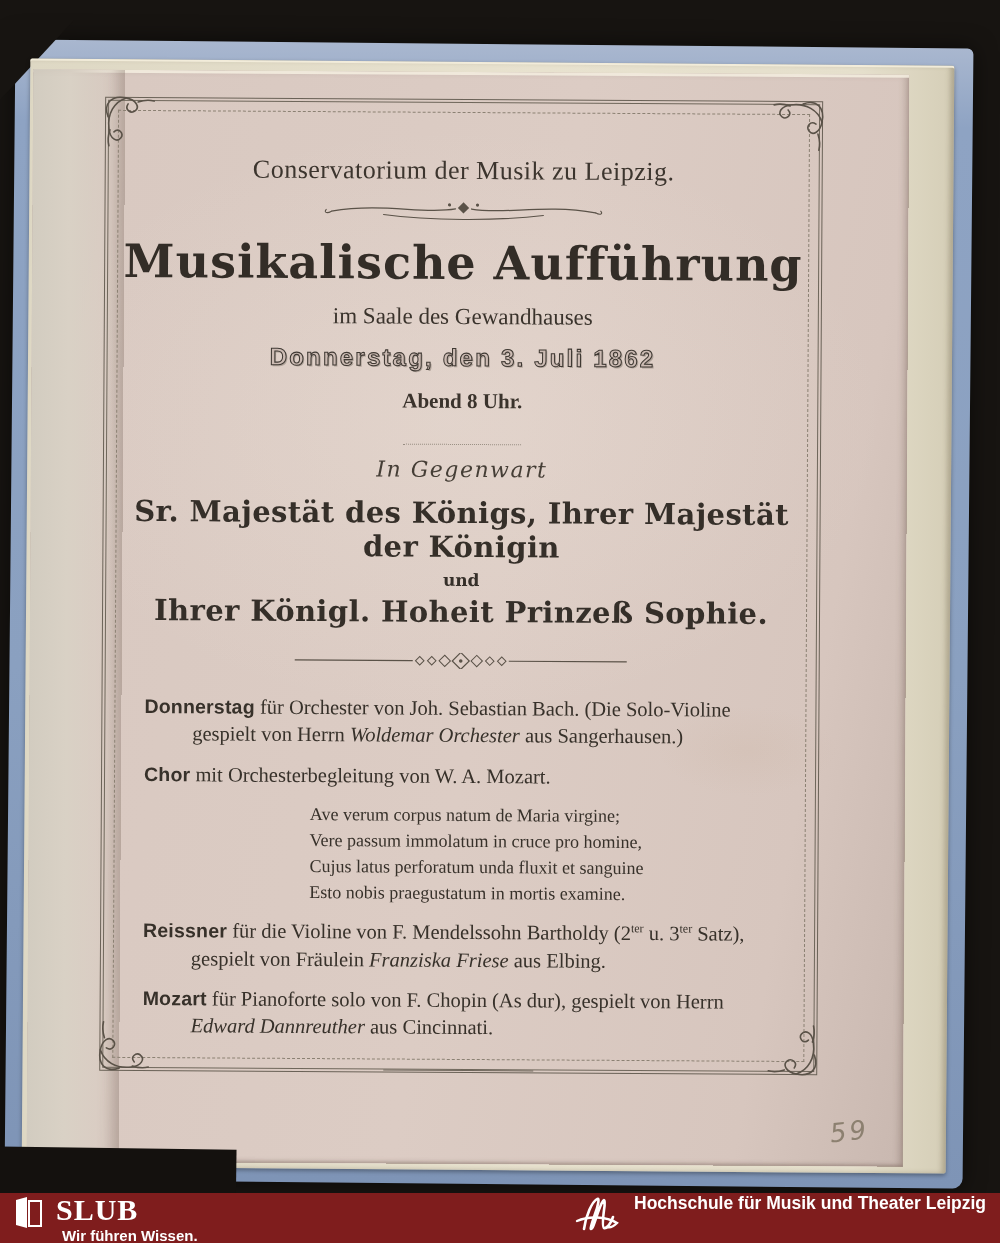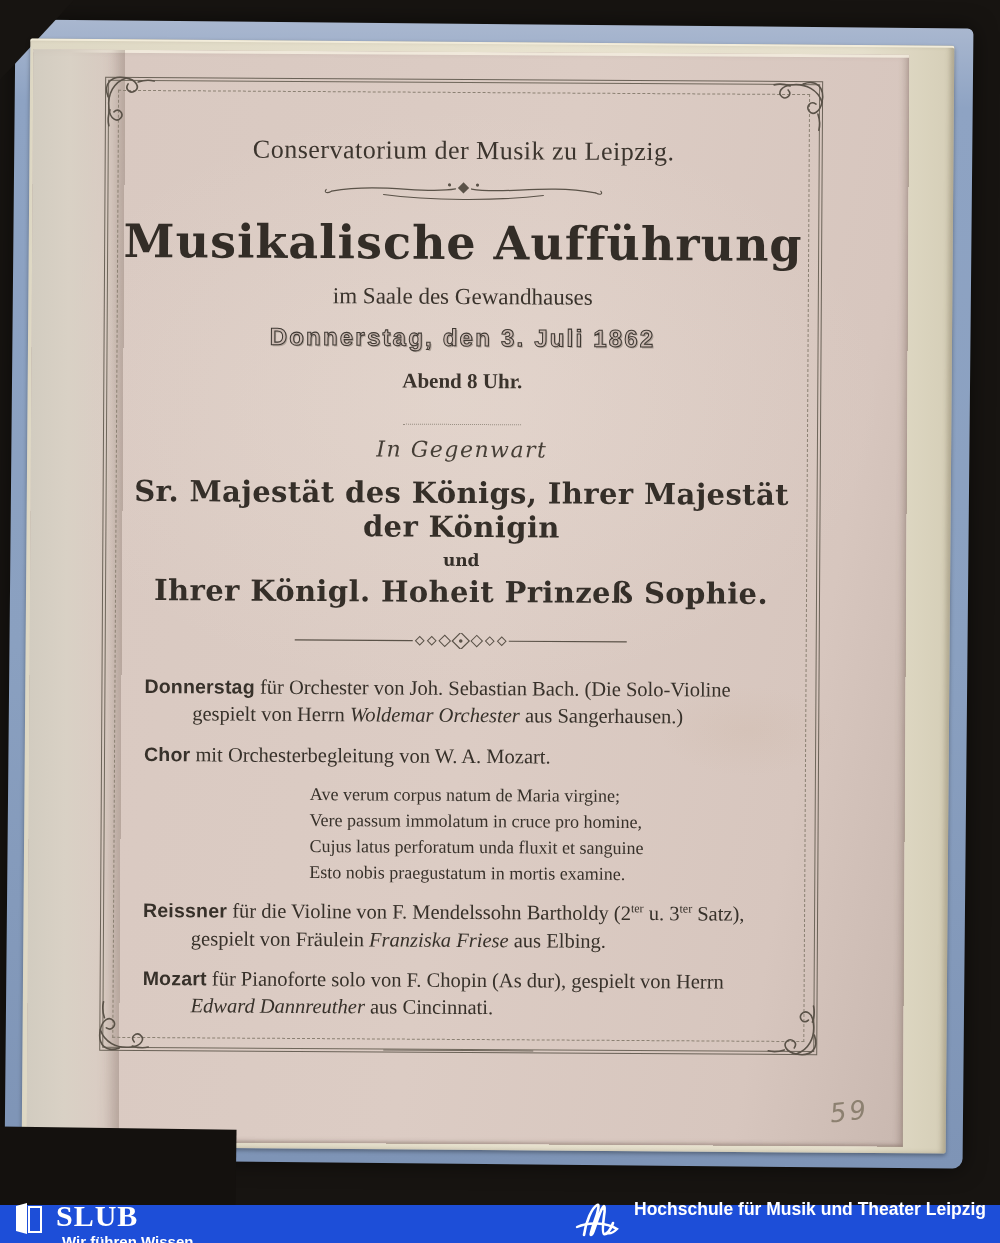--- a/index.html
+++ b/index.html
@@ -1,21 +1,21 @@
 <!DOCTYPE html>
 <html><head>
 <meta charset="utf-8">
 <style>
   html,body{margin:0;padding:0;}
   body{
     width:1000px;height:1243px;position:relative;overflow:hidden;
     background:#171411;
     font-family:"Liberation Serif", serif;
   }
-  .scene{position:absolute;inset:0;}
+  .scene{position:absolute;inset:0;margin-top:20px;}
 
   
   .cover{
     position:absolute;left:10px;top:24px;width:958px;height:1140px;
     background:linear-gradient(180deg,#a9b7cf 0%,#8ea3c3 7%,#8aa0c0 55%,#7e94b6 100%);
     border-radius:4px 6px 10px 5px;
     transform:rotate(.55deg);
     box-shadow:0 0 22px rgba(0,0,0,.55);
   }
   
@@ -103,21 +103,21 @@
     font-family:"DejaVu Sans", sans-serif;font-style:italic;
     font-size:26px;letter-spacing:3px;color:#8c8070;transform:rotate(-7deg);
   }
   .wedge{
     position:absolute;left:-8px;top:1128px;width:244px;height:80px;
     background:#14110e;transform:rotate(.8deg);
   }
 
   
   .viewer-footer{
-    position:absolute;left:0;bottom:0;width:1000px;height:38px;background:#1d4ed8;
+    position:absolute;left:0;bottom:0;width:1000px;height:50px;background:#7f1d1d;
     display:flex;align-items:center;justify-content:space-between;
   }
   .slub-block{display:flex;align-items:flex-start;margin-left:14px;gap:12px;cursor:pointer;}
   .slub-text{display:flex;flex-direction:column;line-height:1;}
   .slub-word{
     font-family:"Liberation Serif", serif;font-weight:700;font-size:30px;color:#fff;
     letter-spacing:1px;margin-top:1px;
   }
   .slub-tagline{
     font-family:"Liberation Sans", sans-serif;font-weight:700;font-size:15px;color:#fff;

